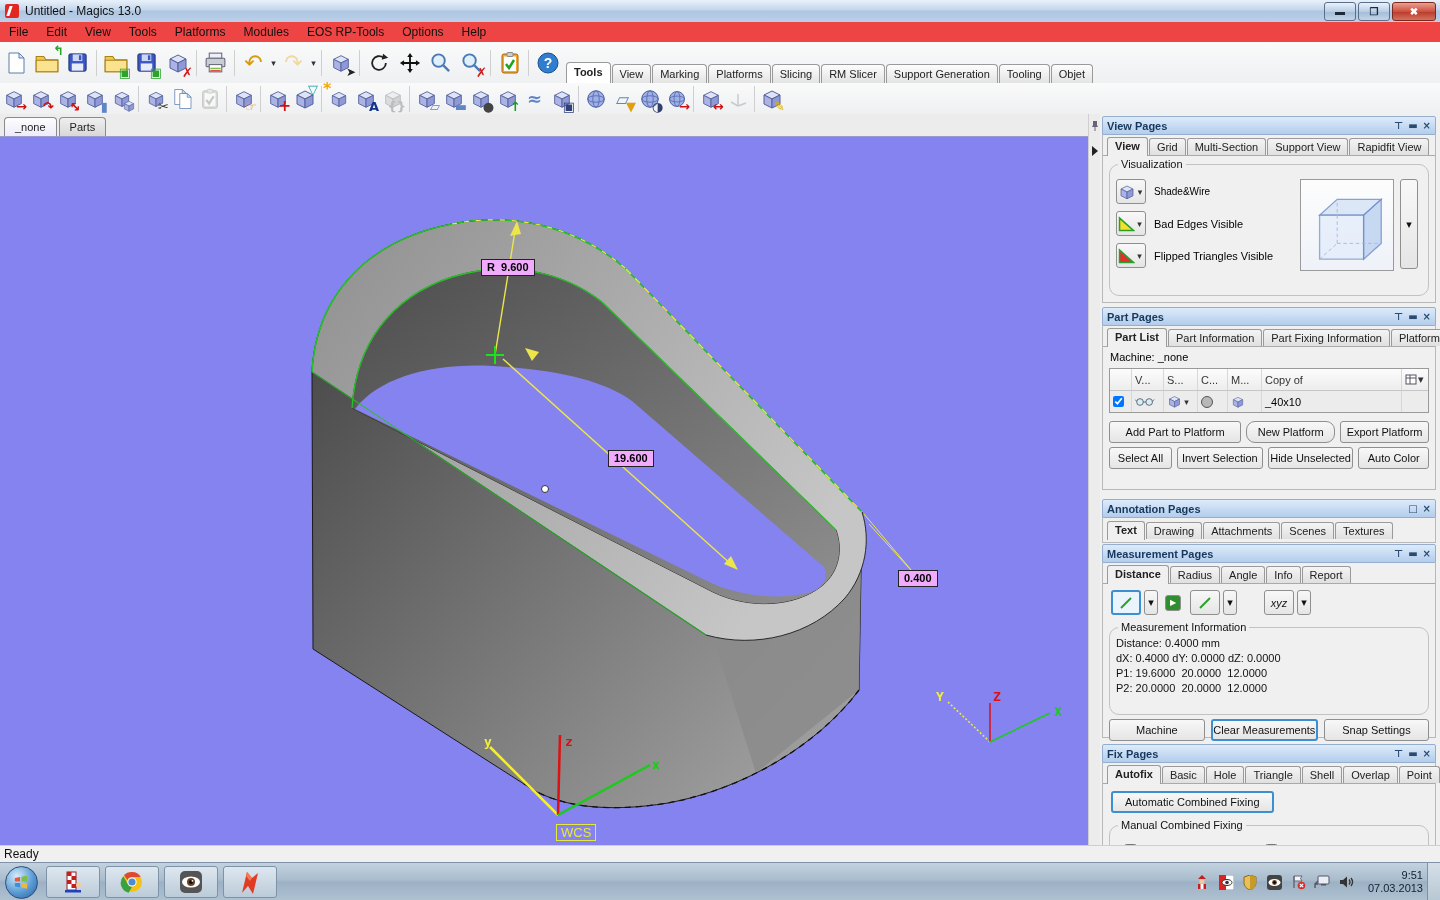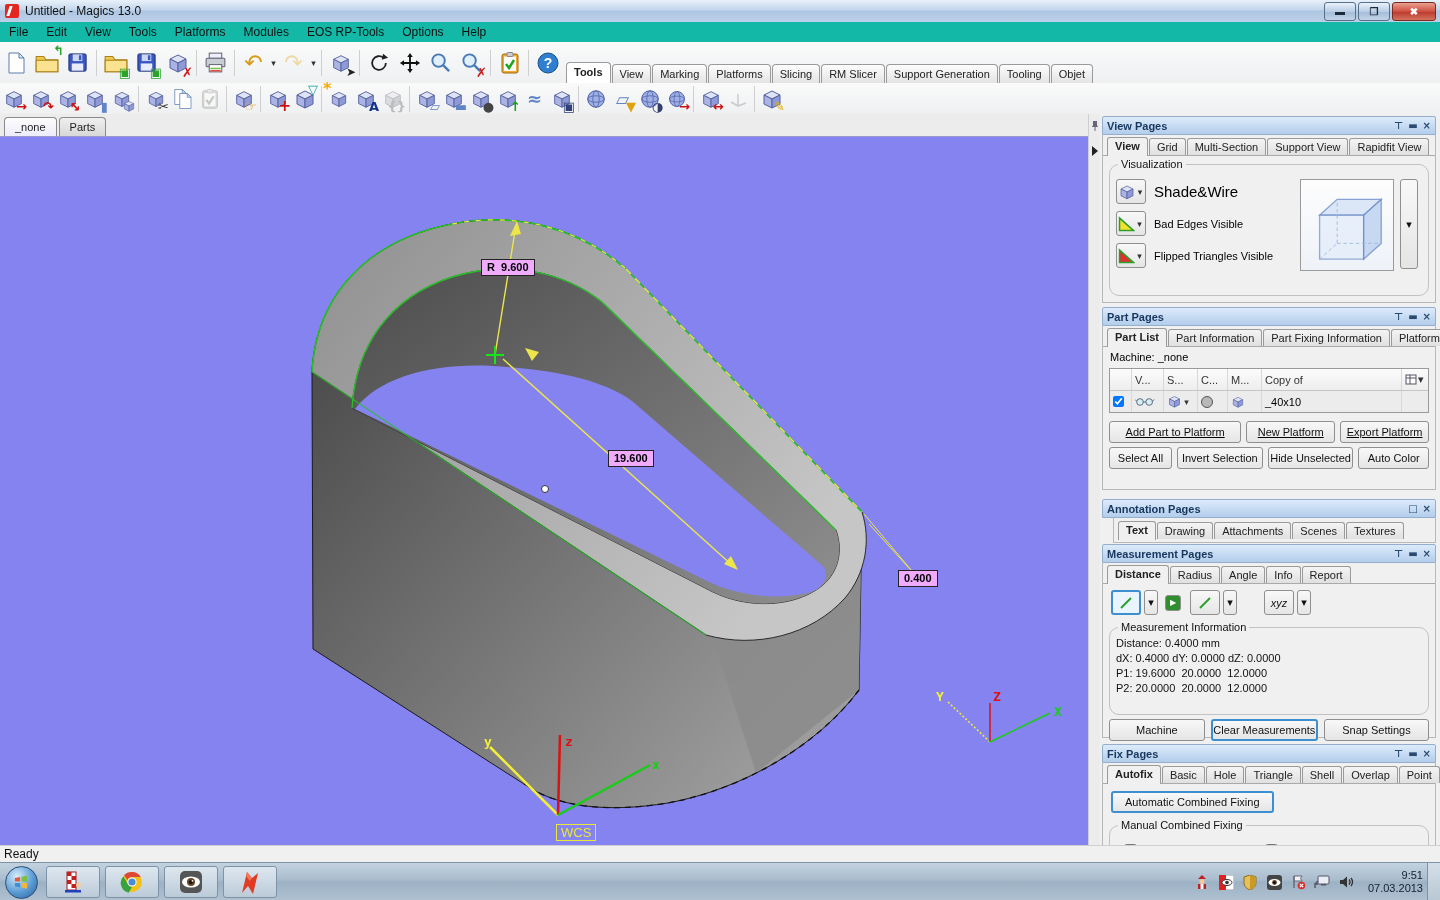--- a/index.html
+++ b/index.html
@@ -9,21 +9,21 @@
     background:linear-gradient(#e8f1fa,#c3d6ec 45%,#aec6e2 50%,#bcd0e8);border-bottom:1px solid #8ca4c0;
     display:flex;align-items:center;font-size:12px;color:#111;}
   #titlebar .appicon{width:14px;height:14px;margin:0 6px 0 5px;background:#e3261f;border-radius:2px;position:relative;}
   #titlebar .appicon:before{content:"";position:absolute;left:3px;top:2px;width:3px;height:10px;background:#fff;transform:skewX(-18deg);}
   .winbtns{margin-left:auto;display:flex;gap:2px;margin-right:4px;}
   .winbtn{width:30px;height:17px;border:1px solid #5a6f88;border-radius:3px;
     background:linear-gradient(#e9f2fb,#b9cde4 50%,#a3bcd8 51%,#c2d4e8);display:flex;align-items:center;justify-content:center;
     font-size:10px;color:#1c2a3a;font-weight:bold;}
   .winbtn.close{background:linear-gradient(#e8a091,#cf5040 50%,#b93a2b 51%,#d4715f);color:#fff;border-color:#7c2a1e;width:42px;}
   
-  #menubar{position:absolute;left:0;top:22px;width:1440px;height:20px;background:#14b8a6;border-bottom:1px solid #d9d9d9;
+  #menubar{position:absolute;left:0;top:22px;width:1440px;height:20px;background:#ef4444;border-bottom:1px solid #d9d9d9;
     display:flex;align-items:center;font-size:12px;color:#111;}
   #menubar span{padding:2px 9px;cursor:default;}
   
   #toolbar1{position:absolute;left:0;top:42px;width:1440px;height:41px;background:linear-gradient(#fafafa,#eef0f2);
     border-bottom:1px solid #d6d6d6;display:flex;align-items:center;}
   #toolbar2{position:absolute;left:0;top:83px;width:1440px;height:31px;background:linear-gradient(#fafafa,#eef0f2);
     border-bottom:1px solid #c8c8c8;display:flex;align-items:center;}
   .tbi{width:31px;height:31px;display:inline-flex;align-items:center;justify-content:center;position:relative;border-radius:3px;}
   #toolbar2 .tbi{width:27px;height:26px;}
   .tbi svg{display:block;}
@@ -552,21 +552,21 @@
       </div>
       <div class="gbox" style="height:116px;">
         <span class="legend">Visualization</span>
         <div style="display:flex;align-items:center;margin:6px 0;">
           <span class="btn iconbtn">
               <svg width="18" height="18">
                 <use href="#cube"></use>
               </svg>
               <span class="caret">▾</span>
             </span>
-          <span style="font-size:15px;margin-left:8px;">Shade&amp;Wire</span>
+          <span style="font-size:10px;margin-left:8px;">Shade&amp;Wire</span>
         </div>
         <div style="display:flex;align-items:center;margin:7px 0;">
           <span class="btn iconbtn">
             <svg width="17" height="17" viewBox="0 0 22 22">
                 <polygon points="2,20 20,20 2,4" fill="#f5e12c" stroke="#2aa02a" stroke-width="2"></polygon>
               </svg>
               <span class="caret">▾</span>
             </span>
           <span style="font-size:11px;margin-left:8px;">Bad Edges Visible</span>
         </div>
@@ -644,43 +644,43 @@
             </span>
           <span class="ptc" style="width:34px;">
               <svg width="14" height="14">
                 <use href="#cube"></use>
               </svg>
             </span>
           <span class="ptc" style="flex:1;">_40x10</span>
           <span class="ptc" style="width:26px;border-right:none;"></span>
         </div>
       </div>
-      <div style="display:flex;gap:5px;padding:4px 6px 0 6px;text-decoration:underline;">
+      <div style="display:flex;gap:5px;padding:4px 6px 0 6px;">
         <span class="btn" style="flex:1.5;">Add Part to Platform</span>
-        <span class="btn" style="flex:1;">New Platform</span>
+        <span class="btn" style="flex:1;border-radius:9px;">New Platform</span>
         <span class="btn" style="flex:1;">Export Platform</span>
       </div>
       <div style="display:flex;gap:5px;padding:4px 6px 0 6px;">
         <span class="btn" style="flex:0.8;">Select All</span>
         <span class="btn" style="flex:1.1;">Invert Selection</span>
         <span class="btn" style="flex:1.1;">Hide Unselected</span>
         <span class="btn" style="flex:0.9;">Auto Color</span>
       </div>
     </div>
   </div>
 
   <div class="panel" style="top:385px;">
     <div class="phead">
       <span>Annotation Pages</span>
       <span class="hicons">
           <span>□</span>
           <span>×</span>
         </span>
     </div>
-    <div class="pbody" style="height:24px;margin-left:11px;">
+    <div class="pbody" style="height:24px;">
       <div class="ptabs" style="border-bottom:none;">
         <span class="ptab active">Text</span>
         <span class="ptab">Drawing</span>
         <span class="ptab">Attachments</span>
         <span class="ptab">Scenes</span>
         <span class="ptab">Textures</span>
       </div>
     </div>
   </div>
 

